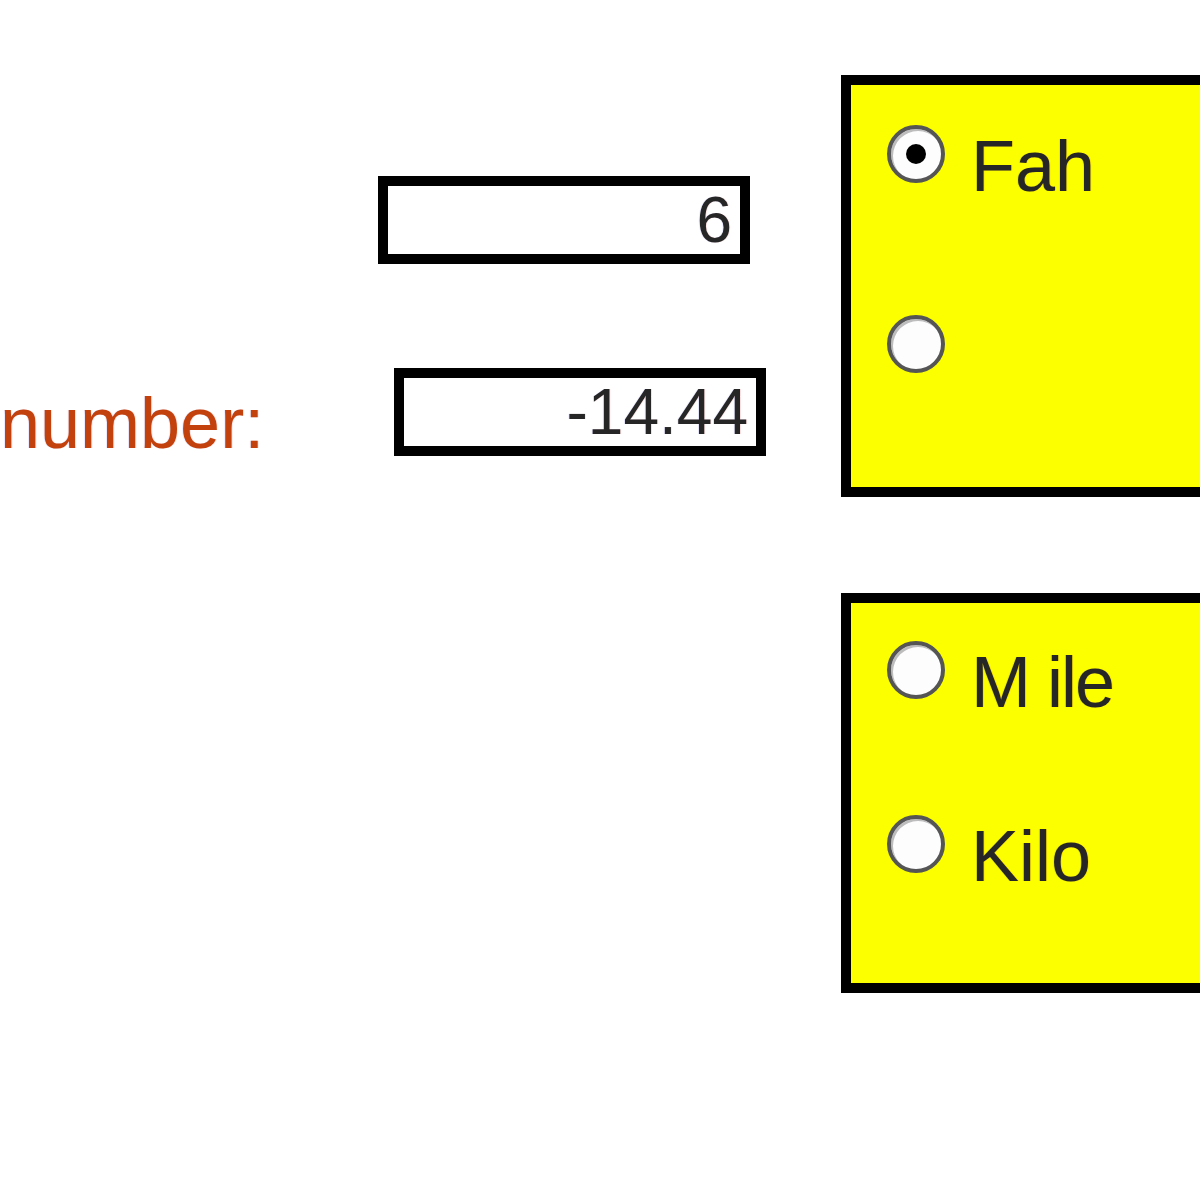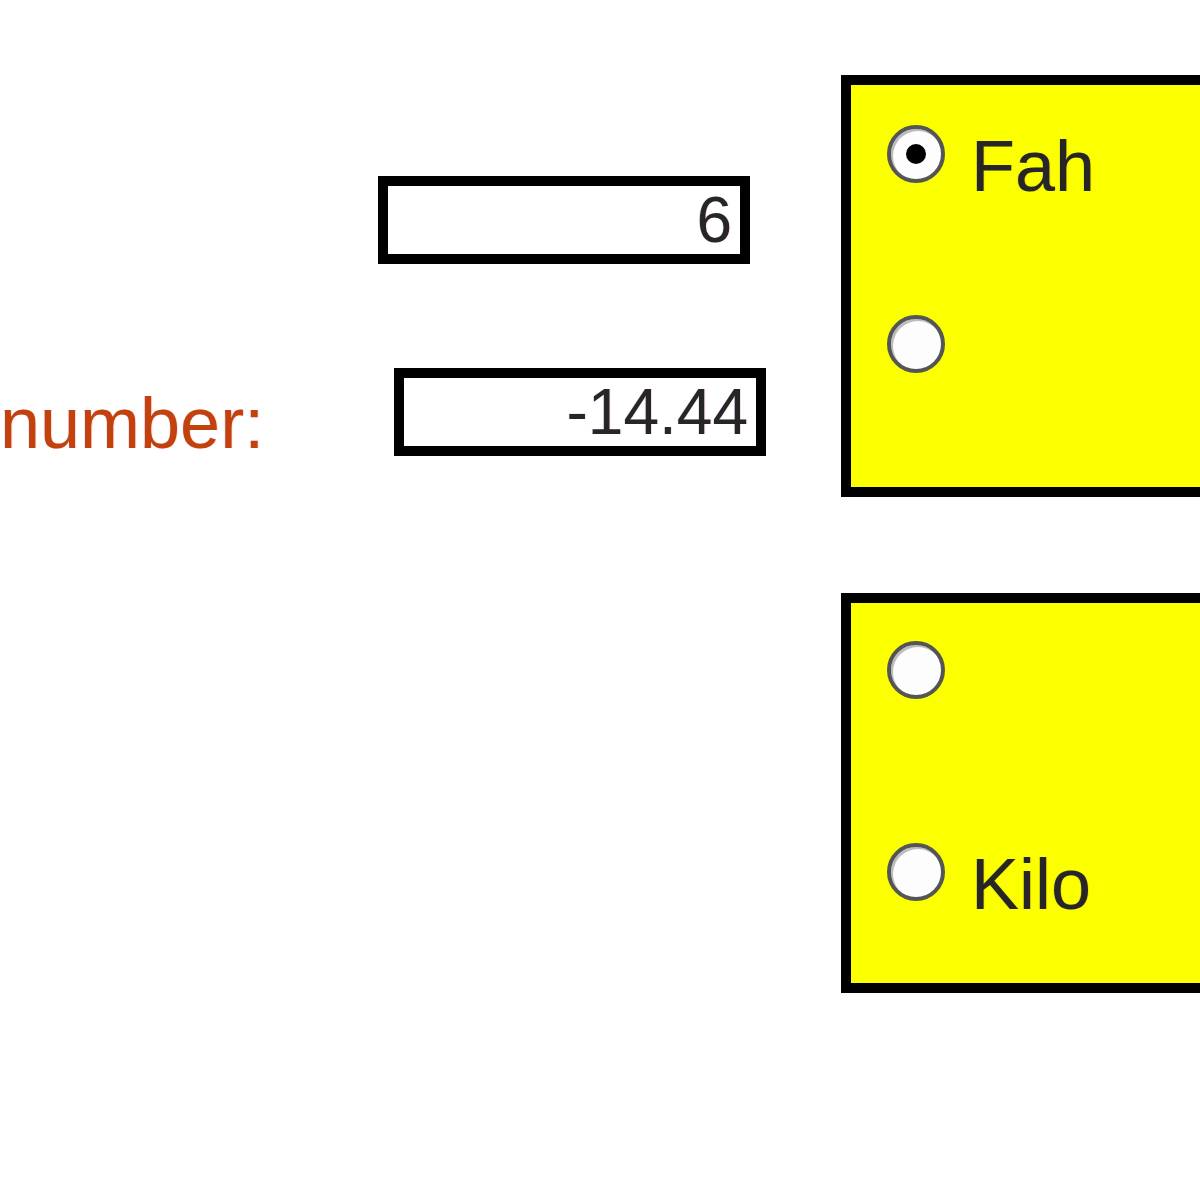--- a/index.html
+++ b/index.html
@@ -92,21 +92,21 @@
       color: #262626;
       text-shadow: 1px 0 0 rgba(255,0,0,0.10), -1px 0 0 rgba(0,0,255,0.08);
     }
     .tight { letter-spacing: -2px; }
 
     
     #row-fah { top: 40px; }
     #row-cel { top: 230px; }
     
     #row-mil { top: 38px; }
-    #row-kil { top: 212px; margin-top: 28px; }
+    #row-kil { top: 212px; }
   </style>
 </head>
 <body>
 
 <div id="number-label" class="left-label">number:</div>
 
 <div id="input-box" class="number-box">
   <span class="value">6</span>
 </div>
 
@@ -123,19 +123,20 @@
 
   <div id="row-cel" class="radio-row">
     <span class="radio-btn"></span>
   </div>
 </div>
 
 <div id="panel-dist" class="radio-panel">
 
   <div id="row-mil" class="radio-row">
     <span class="radio-btn"></span>
+    <span class="radio-text tight">M ile</span>
   </div>
 
   <div id="row-kil" class="radio-row">
     <span class="radio-btn"></span>
     <span class="radio-text">Kilo</span>
   </div>
 </div>
 
 </body></html>

